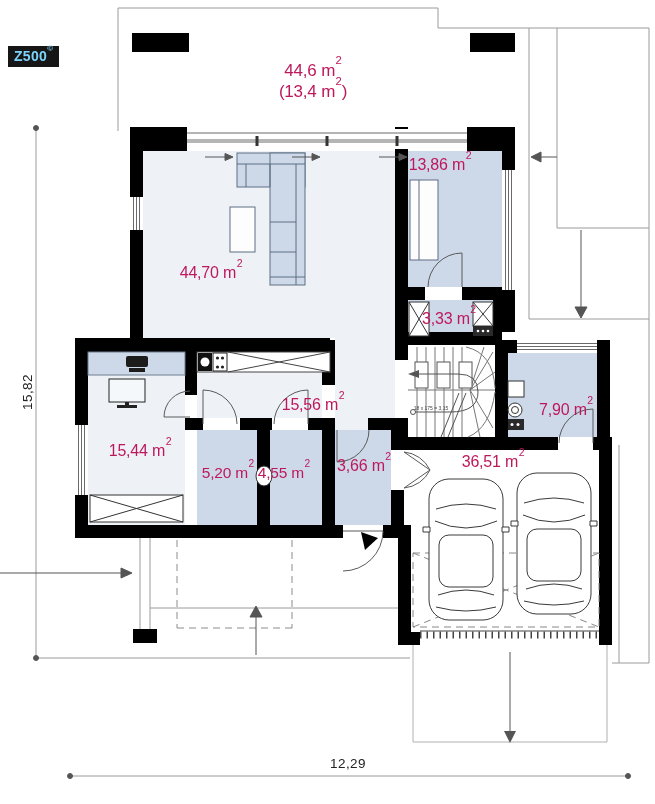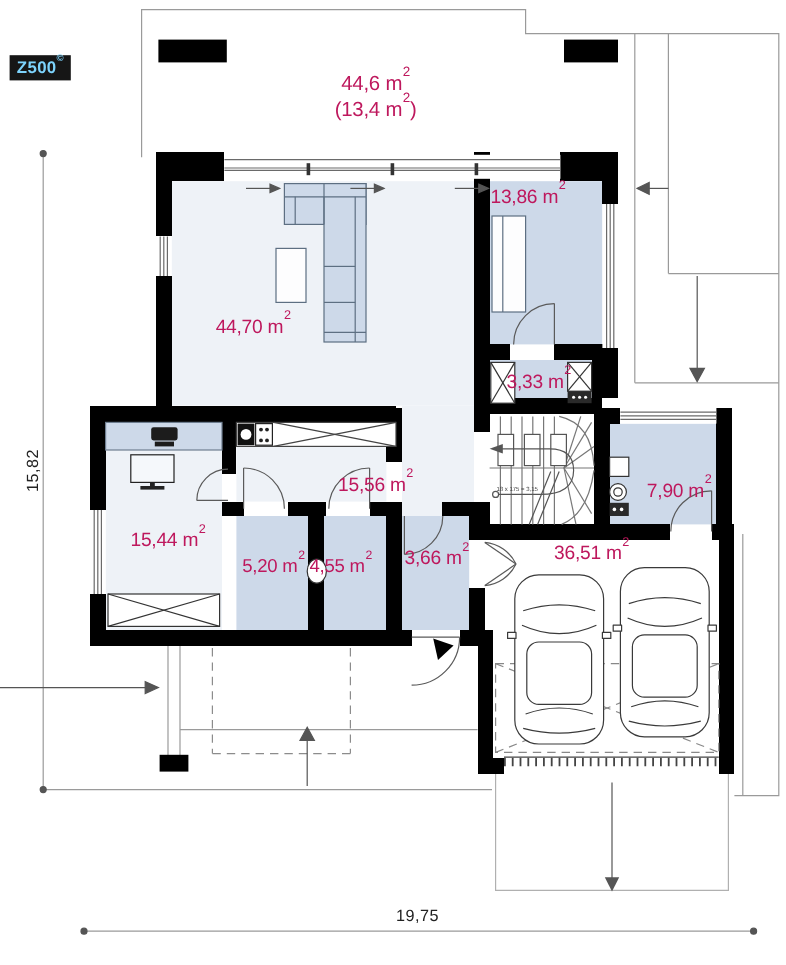--- a/index.html
+++ b/index.html
@@ -349,15 +349,15 @@
   <div class="label sup2" style="left:440px;top:164px">13,86 m<sup>2</sup></div>
   <div class="label sup2" style="left:449px;top:318px">3,33 m<sup>2</sup></div>
   <div class="label sup2" style="left:566px;top:409px">7,90 m<sup>2</sup></div>
   <div class="label sup2" style="left:313px;top:404px">15,56 m<sup>2</sup></div>
   <div class="label sup2" style="left:140px;top:450px">15,44 m<sup>2</sup></div>
   <div class="label twoline sup2" style="left:227px;top:472px">5,20 m<sup>2</sup></div>
   <div class="label twoline sup2" style="left:283px;top:472px">4,55 m<sup>2</sup></div>
   <div class="label sup2" style="left:364px;top:465px">3,66 m<sup>2</sup></div>
   <div class="label sup2" style="left:493px;top:461px">36,51 m<sup>2</sup></div>
   <div class="label note" style="left:431px;top:408px">18 x 175 = 3,15</div>
-  <div class="label dim" style="left:348px;top:763px">19,75</div>
+  <div class="label dim" style="left:348px;top:763px">12,29</div>
   <div class="label dim dim-left" style="left:27px;top:392px">15,82</div>
 </div>
 
 </body></html>

